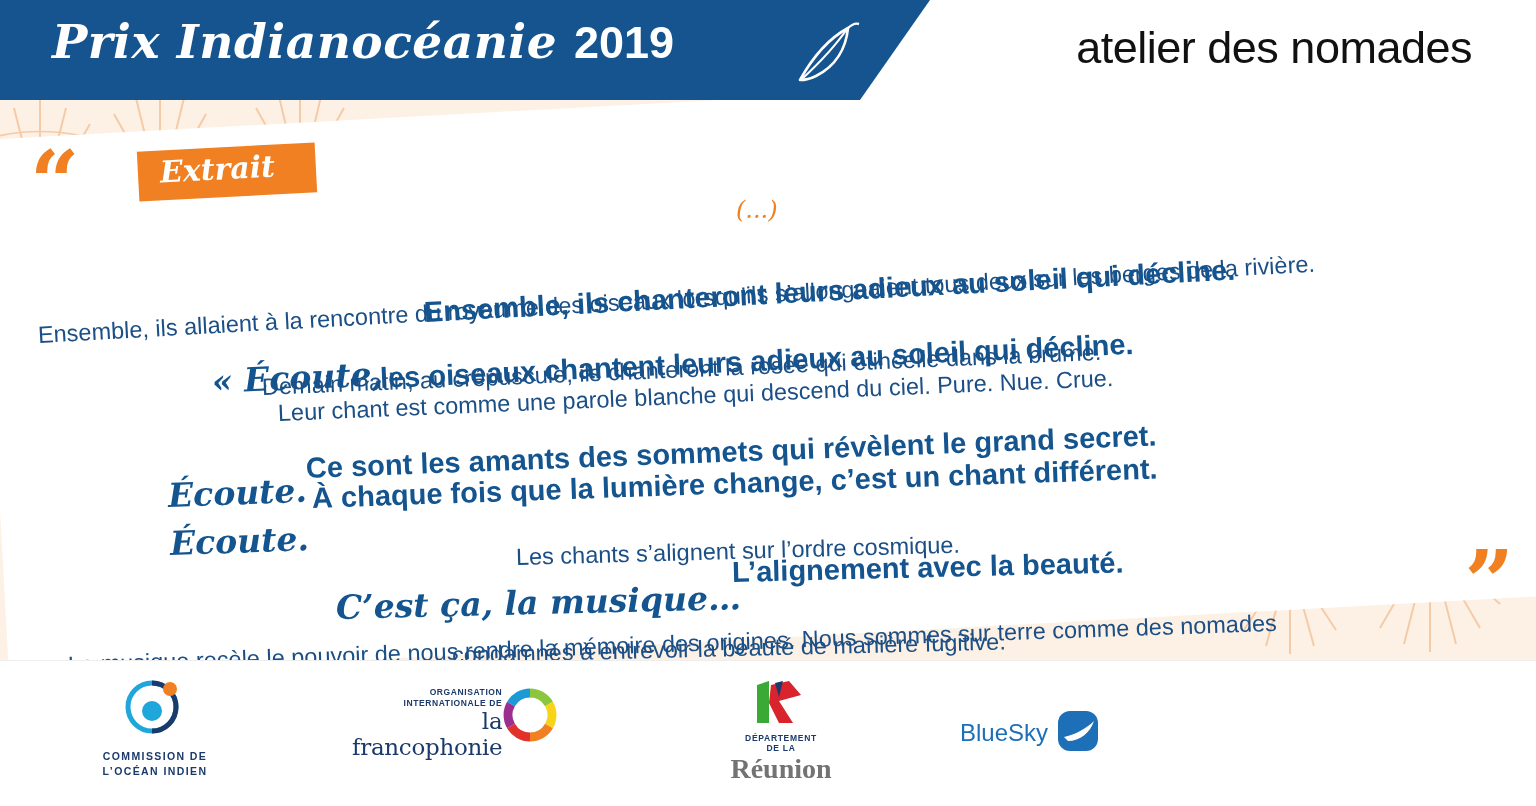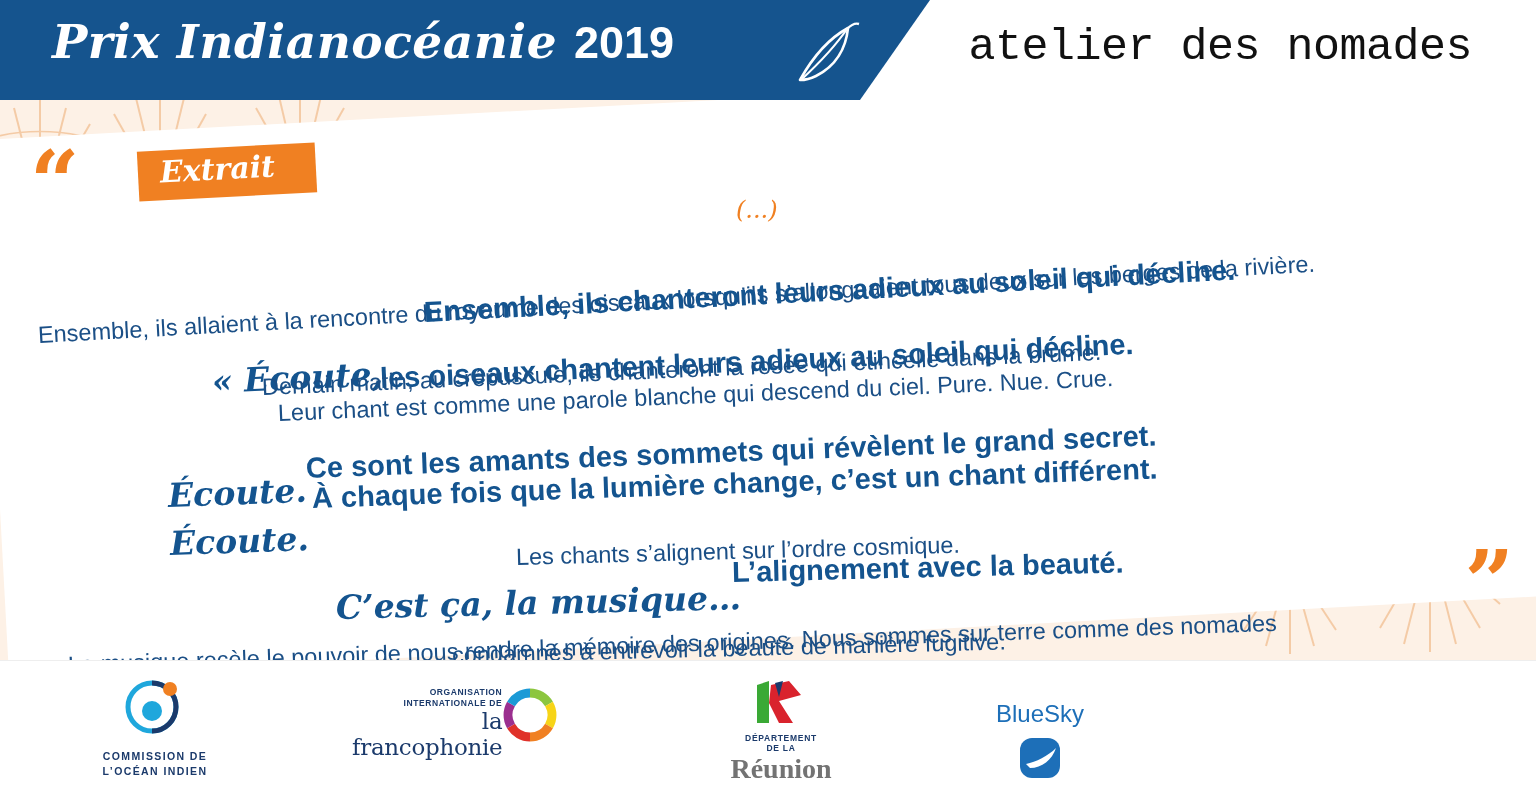--- a/index.html
+++ b/index.html
@@ -51,21 +51,21 @@
     letter-spacing: 0px;
   }
   .feather-icon {
     position: absolute;
     left: 790px; top: 22px;
     width: 70px; height: 62px;
   }
   .brand {
     position: absolute;
     right: 64px; top: 22px;
-    font-family: Liberation Mono, monospace;
+    font-family: Liberation Sans, sans-serif;
     font-size: 45px;
     color: #111111;
     letter-spacing: -0.5px;
     white-space: nowrap;
   }
 
   
   .main {
     position: absolute;
     left: 0; top: 100px;
@@ -173,21 +173,21 @@
   }
   .logo-caption {
     font-family: "Liberation Sans", sans-serif;
     color: #1b3a6b;
     letter-spacing: 1.4px;
   }
 
   .l1 { left: 70px; top: 16px; width: 170px; }
   .l2 { left: 352px; top: 26px; width: 190px; }
   .l3 { left: 716px; top: 18px; width: 130px; }
-  .l4 { left: 960px; top: 39px; width: 160px; flex-direction: column; }
+  .l4 { left: 960px; top: 48px; width: 160px; }
   .l5 { left: 1268px; top: 32px; width: 180px; }
 
   .coi-caption {
     font-size: 10.5px;
     font-weight: 700;
     line-height: 1.45;
     margin-top: 6px;
     color: #1b3a6b;
   }
   .oif-top {

